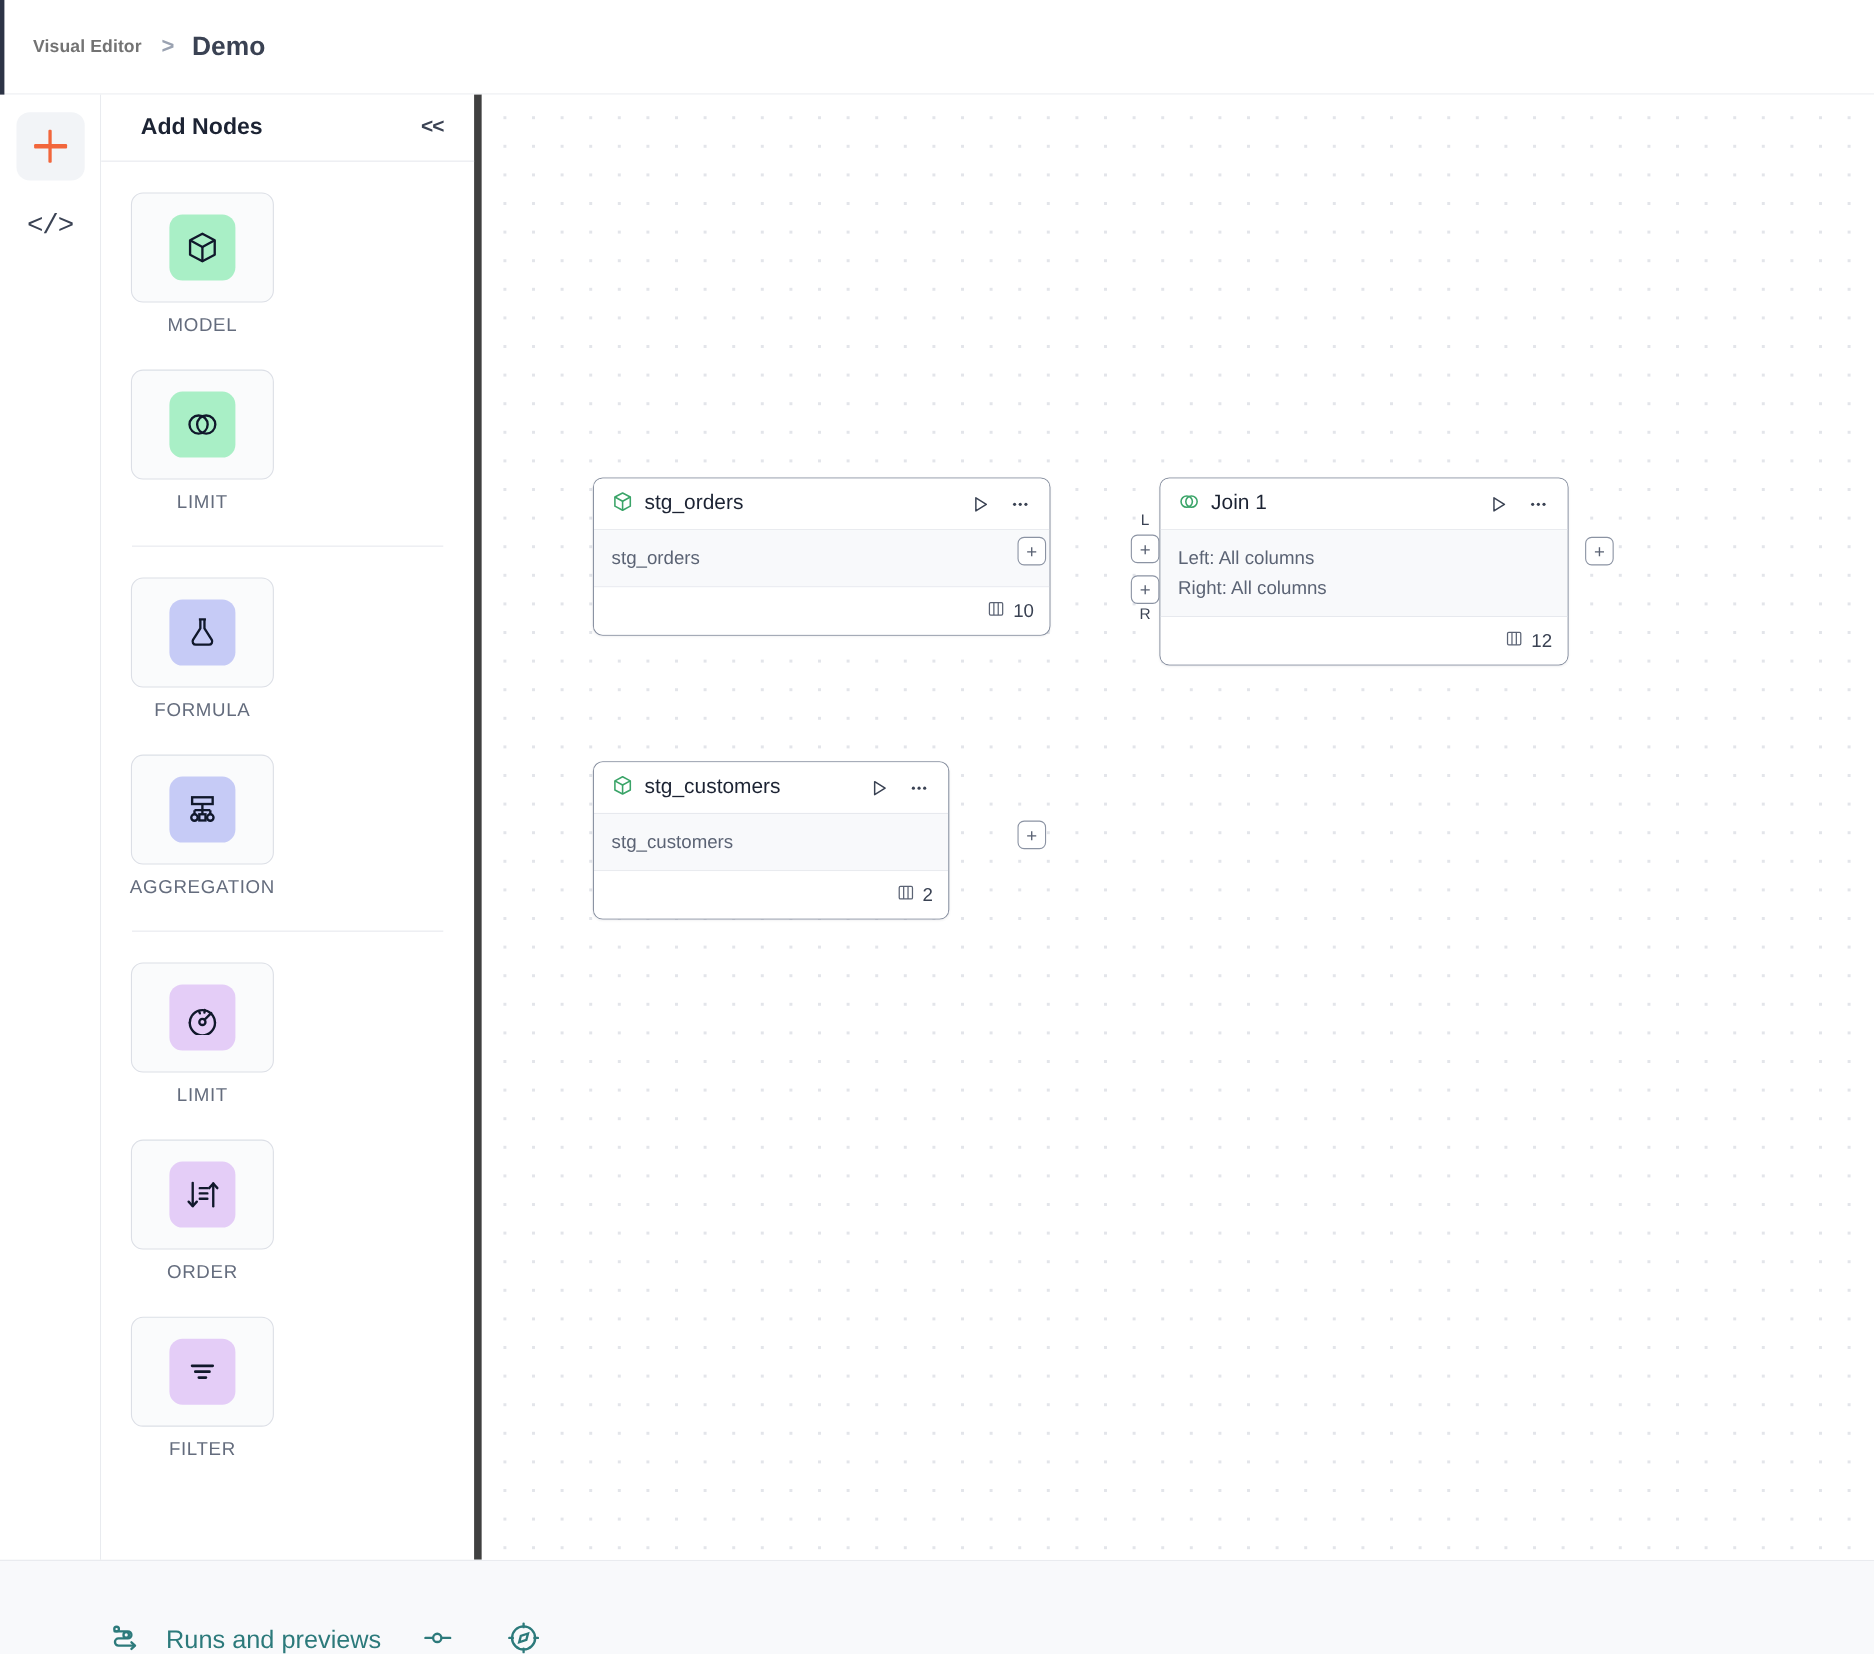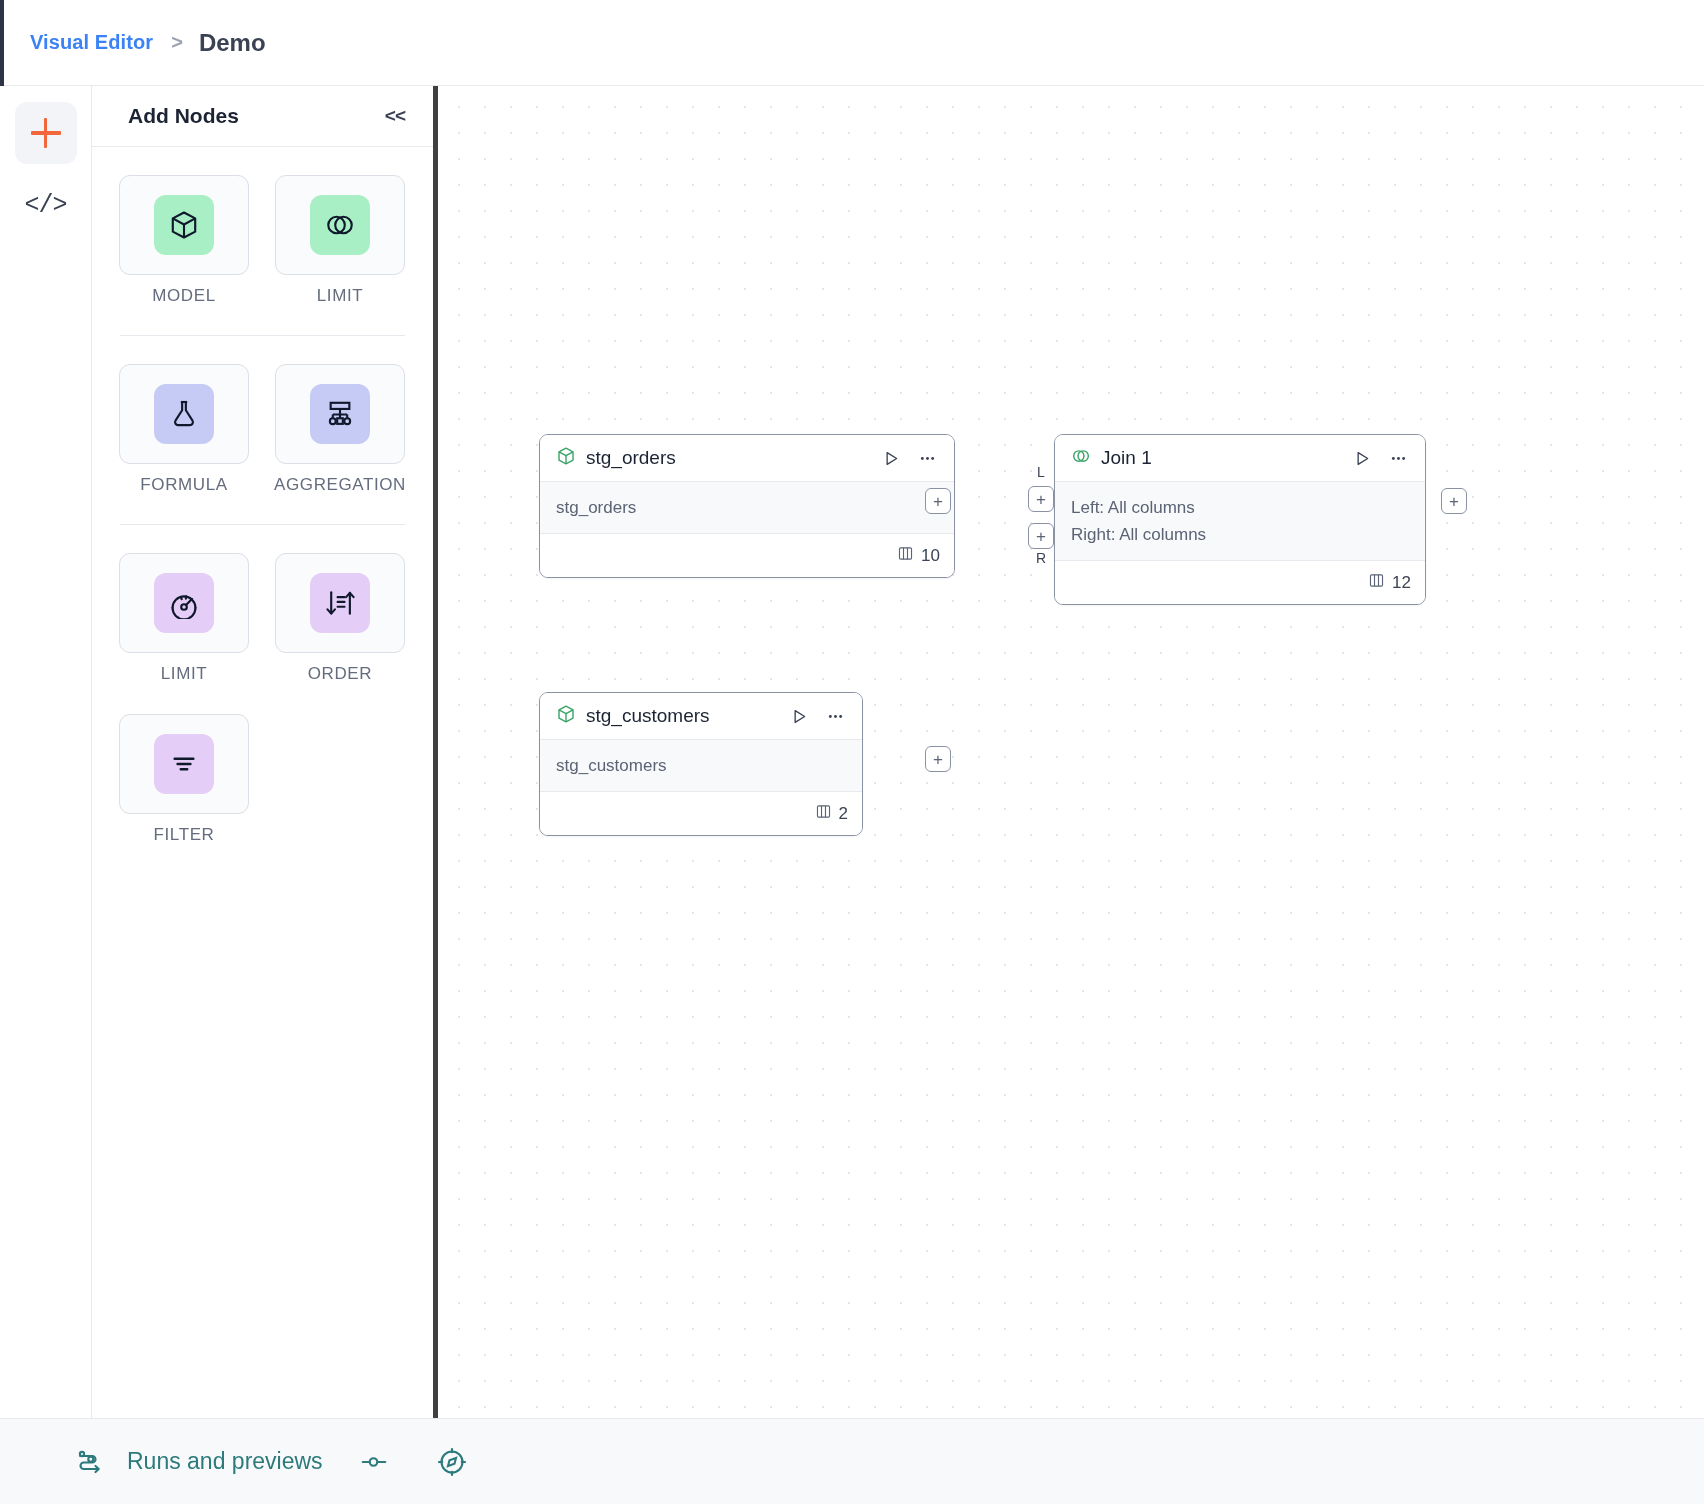--- a/index.html
+++ b/index.html
@@ -13,21 +13,21 @@
 
   
   .topbar {
     height: 86px; min-height: 86px;
     display: flex; align-items: center;
     padding-left: 30px;
     background: #ffffff;
     border-bottom: 1px solid #e7e9ee;
   }
   .crumb-root {
-    font-size: 20px; font-weight: bold; color: #3b82f6; letter-spacing: .1px;
+    font-size: 16px; font-weight: bold; color: #737373; letter-spacing: .1px;
   }
   .crumb-sep { font-size: 20px; color: #9aa2b1; margin: 0 16px 0 18px; font-weight: bold; }
   .crumb-leaf { font-size: 24px; font-weight: bold; color: #3a4253; }
 
   
   .body { flex: 1; display: flex; min-height: 0; }
 
   
   .rail {
     width: 92px; min-width: 92px;
@@ -49,21 +49,21 @@
     content: ""; position: absolute; background: #f2663c; border-radius: 1px;
   }
   .plus-glyph::before { left: 0; top: 13px; width: 30px; height: 3.5px; }
   .plus-glyph::after { top: 0; left: 13px; height: 30px; width: 3.5px; }
   .code-glyph { font-size: 25px; color: #3a4253; font-family: "Liberation Mono", monospace; letter-spacing: -1px; }
 
   
   .panel {
     width: 346px; min-width: 346px;
     background: #ffffff;
-    border-right: 5px solid #404040;
+    border-right: 7px solid #404040;
     display: flex; flex-direction: column;
   }
   .panel-head {
     height: 61px; min-height: 61px;
     display: flex; align-items: center; justify-content: space-between;
     padding: 0 28px 0 36px;
     border-bottom: 1px solid #e7e9ee;
   }
   .panel-title { font-size: 21px; font-weight: bold; color: #1c2333; }
   .panel-collapse {
@@ -137,22 +137,22 @@
   }
   .handle-label {
     position: absolute; font-size: 14px; color: #3a4253; width: 26px; text-align: center;
   }
 
   
   .bottombar {
     height: 86px; min-height: 86px;
     background: #f8f9fb;
     border-top: 1px solid #e7e9ee;
-    display: flex; align-items: center;
-    padding-left: 75px; gap: 22px;
+    display: flex; align-items: flex-end;
+    padding-left: 99px; gap: 22px;
   }
   .bb-text { font-size: 23px; color: #2c7a7b; cursor: pointer; }
   .bb-icon { display: flex; align-items: center; justify-content: center; cursor: pointer; }
   
   .edge-strip { position: absolute; left: 0; top: 0; width: 4px; height: 86px; background: #2d3446; }
 </style>
 </head>
 <body>
 
 <div id="app">

